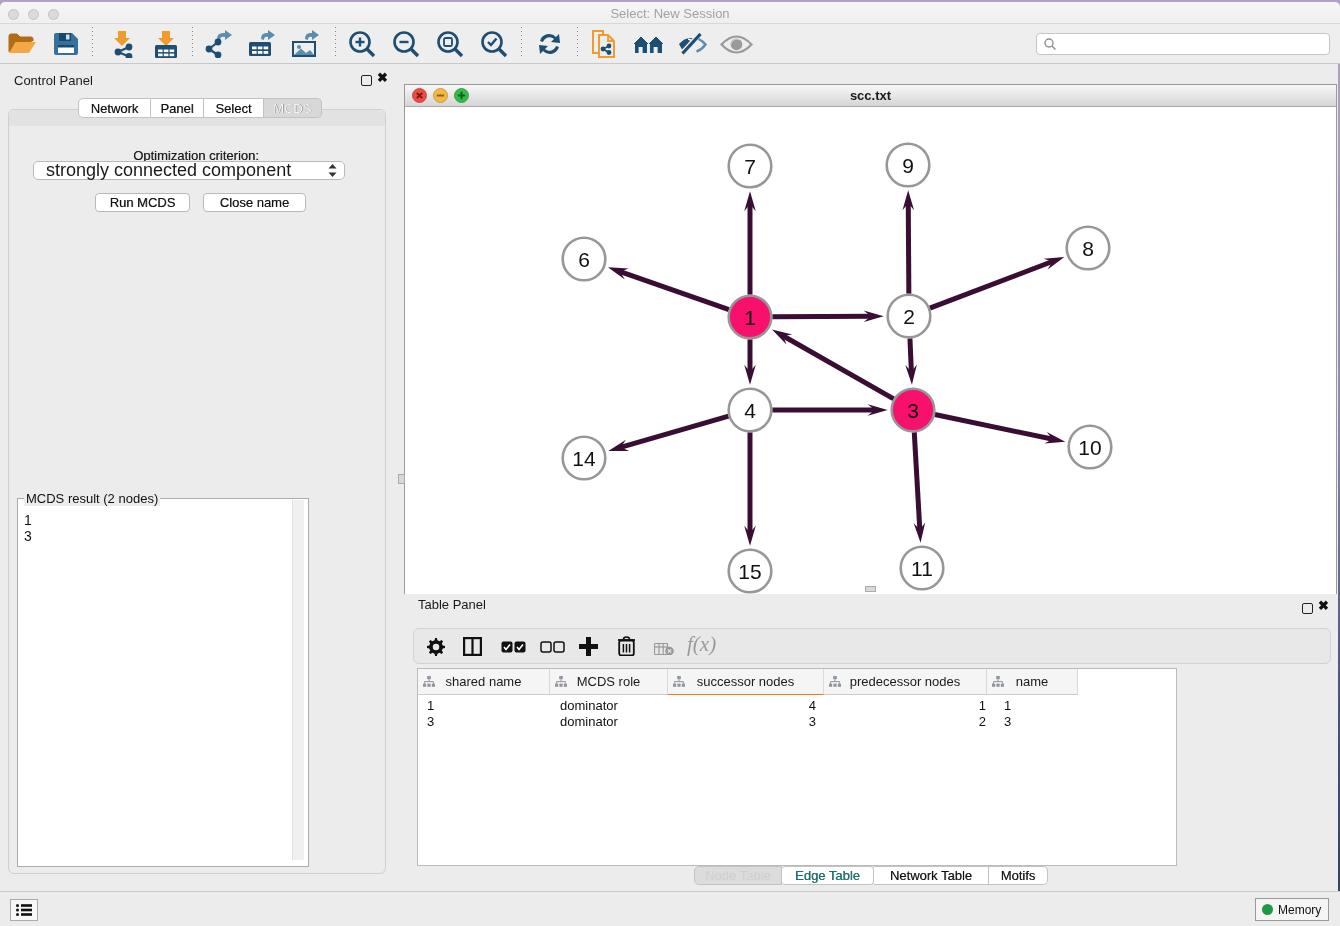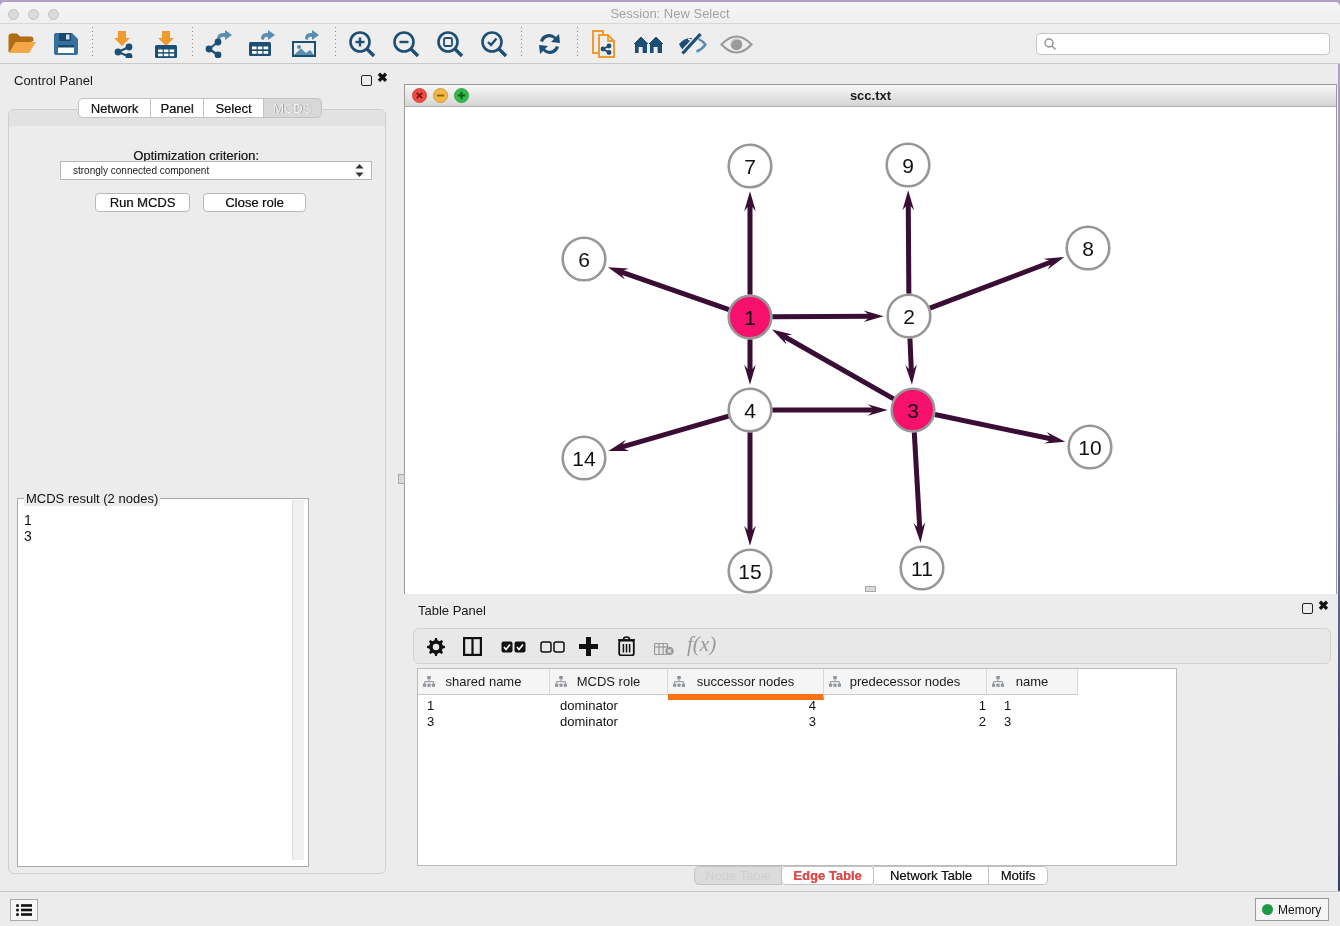--- a/index.html
+++ b/index.html
@@ -13,21 +13,21 @@
 <body>
 
 <div class="abs" style="left:0;top:0;width:1340px;height:7px;background:#b3a0c9;"></div>
 
 <div class="abs" style="right:0;top:2px;width:2px;height:924px;background:linear-gradient(#b4a5ca,#8d87b0 45%,#4c5380 75%,#2e3f63);"></div>
 
 <div class="abs" id="titlebar" style="left:0;top:2px;width:1340px;height:21px;background:linear-gradient(#f6f6f6,#efefef);border-bottom:1px solid #d8d8d8;border-radius:5px 5px 0 0;">
   <div class="abs tl" style="left:8px;top:7px;width:11px;height:11px;background:#dbdbdb;border:1px solid #c3c3c3;box-sizing:border-box;"></div>
   <div class="abs tl" style="left:28px;top:7px;width:11px;height:11px;background:#dbdbdb;border:1px solid #c3c3c3;box-sizing:border-box;"></div>
   <div class="abs tl" style="left:48px;top:7px;width:11px;height:11px;background:#dbdbdb;border:1px solid #c3c3c3;box-sizing:border-box;"></div>
-  <div class="abs" style="left:0;top:4px;width:1340px;text-align:center;font-size:13px;color:#a2a2a2;">Session: New Select</div>
+  <div class="abs" style="left:0;top:4px;width:1340px;text-align:center;font-size:13px;color:#a2a2a2;">Select: New Session</div>
 </div>
 
 <div class="abs" id="toolbar" style="left:0;top:24px;width:1340px;height:39px;background:#eeeeee;border-bottom:1px solid #c9c9c9;">
   <div id="tbicons">
       <div class="abs" style="left: 7px; top: 8px;"><svg width="30" height="24" viewBox="0 0 30 24">
           <path d="M2 20 L2 4 Q2 2 4 2 L10 2 L13 5 L24 5 Q26 5 26 7 L26 9" fill="#b06d15" stroke="#b06d15" stroke-width="1"></path>
           <path d="M2 5 L2 19 L8 9 L26 9 L26 7 L12 7 L9 4 z" fill="#b06d15"></path>
           <path d="M2 21 L8.5 10 L29 10 L22 21 z" fill="#f3a845"></path>
         </svg></div>
       <div class="abs" style="left: 53px; top: 8px;"><svg width="26" height="24" viewBox="0 0 26 24">
@@ -158,29 +158,29 @@
   </div>
 
   <div class="abs sb" id="tabs" style="left:78px;top:34px;height:20px;font-size:13px;">
     <div style="left:0;top:0;width:73px;height:20px;background:#fff;border:1px solid #c2c2c2;border-radius:5px 0 0 5px;box-sizing:border-box;text-align:center;line-height:19px;color:#111;">Network</div>
     <div class="abs sb" style="left:73px;top:0;width:53px;height:20px;background:#fff;border:1px solid #c2c2c2;border-left:none;box-sizing:border-box;text-align:center;line-height:19px;color:#111;">Panel</div>
     <div class="abs sb" style="left:126px;top:0;width:60px;height:20px;background:#fff;border:1px solid #c2c2c2;border-left:none;box-sizing:border-box;text-align:center;line-height:19px;color:#111;">Select</div>
     <div class="abs" style="left:186px;top:0;width:58px;height:20px;background:#d8d8d8;border:1px solid #c2c2c2;border-left:none;border-radius:0 5px 5px 0;box-sizing:border-box;text-align:center;line-height:19px;color:#f5f5f5;">MCDS</div>
   </div>
 
   <div class="abs sb" style="left:0;top:84px;width:392px;text-align:center;font-size:13px;color:#1a1a1a;">Optimization criterion:</div>
-  <div class="abs" style="left:60px;top:97px;width:310px;height:17px;background:#fff;border:1px solid #b9b9b9;border-radius:0;font-size:10px;color:#1a1a1a;line-height:17px;">
+  <div class="abs" style="left:33px;top:97px;width:310px;height:17px;background:#fff;border:1px solid #b9b9b9;border-radius:5px;font-size:18px;color:#1a1a1a;line-height:17px;">
     <span style="margin-left:12px;">strongly connected component</span>
     <svg class="abs" style="right:6px;top:1px;" width="11" height="15" viewBox="0 0 11 15">
         <path d="M1.5 5.5 L5.5 1 L9.5 5.5 z" fill="#333"></path>
         <path d="M1.5 9.5 L5.5 14 L9.5 9.5 z" fill="#333"></path>
       </svg>
   </div>
   <div class="abs sb" style="left:95px;top:129px;width:95px;height:19px;background:#fff;border:1px solid #b9b9b9;border-radius:4px;box-sizing:border-box;text-align:center;font-size:13px;line-height:17px;color:#111;">Run MCDS</div>
-  <div class="abs sb" style="left:203px;top:129px;width:103px;height:19px;background:#fff;border:1px solid #b9b9b9;border-radius:4px;box-sizing:border-box;text-align:center;font-size:13px;line-height:17px;color:#111;">Close role</div>
+  <div class="abs sb" style="left:203px;top:129px;width:103px;height:19px;background:#fff;border:1px solid #b9b9b9;border-radius:4px;box-sizing:border-box;text-align:center;font-size:13px;line-height:17px;color:#111;">Close name</div>
 
   <div class="abs" style="left:17px;top:434px;width:292px;height:369px;border:1px solid #ababab;background:#fff;box-sizing:border-box;">
     <div class="abs" style="left:6px;top:-8px;background:#ececec;font-size:13px;color:#111;padding:0 2px;">MCDS result (2 nodes)</div>
     <div class="abs" style="left:6px;top:13px;font-size:14px;color:#111;line-height:16px;">1<br>3</div>
     <div class="abs" style="right:4px;top:1px;width:11px;height:360px;background:#f0f0f0;border-left:1px solid #e0e0e0;"></div>
   </div>
 </div>
 
 <div class="abs" id="netwin" style="left:404px;top:64px;width:933px;height:524px;border:1px solid #9a9a9a;box-sizing:border-box;background:#fff;margin-top:20px;">
   <div class="abs" style="left:0;top:0;width:100%;height:21px;background:linear-gradient(#f8f8f8,#d5d5d5);border-bottom:1px solid #ababab;">
@@ -242,21 +242,21 @@
       <circle cx="517" cy="462" r="21.3" fill="#ffffff" stroke="#979797" stroke-width="2.6"></circle>
       <text x="517" y="469.5" text-anchor="middle" font-family="Liberation Sans,sans-serif" font-size="21" fill="#111">11</text>
       <circle cx="179" cy="352" r="21.3" fill="#ffffff" stroke="#979797" stroke-width="2.6"></circle>
       <text x="179" y="359.5" text-anchor="middle" font-family="Liberation Sans,sans-serif" font-size="21" fill="#111">14</text>
       <circle cx="345" cy="465" r="21.3" fill="#ffffff" stroke="#979797" stroke-width="2.6"></circle>
       <text x="345" y="472.5" text-anchor="middle" font-family="Liberation Sans,sans-serif" font-size="21" fill="#111">15</text>
     </svg>
 </div>
 
 <div class="abs" id="tpanel" style="left:404px;top:594px;width:933px;height:297px;background:#ececec;">
-  <div class="abs" style="left:14px;top:9px;font-size:13px;color:#1a1a1a;">Table Panel</div>
+  <div class="abs" style="left:14px;top:3px;font-size:13px;color:#1a1a1a;">Table Panel</div>
   <div class="abs" style="left:898px;top:9px;width:9px;height:9px;border:1.5px solid #222;border-radius:2px;"></div>
   <div class="abs" style="left:914px;top:4px;font-size:13px;font-weight:bold;color:#111;">✖</div>
 
   <div class="abs" id="ttools" style="left:9px;top:34px;width:918px;height:36px;background:#e8e8e8;border:1px solid #d2d2d2;border-radius:6px;box-sizing:border-box;"></div>
 
   <div class="abs" style="left:13px;top:74px;width:760px;height:198px;background:#fff;border:1px solid #bbbbbb;box-sizing:border-box;">
     <div class="abs" id="thead" style="left:0;top:0;height:26px;font-size:13px;color:#1a1a1a;">
         <div class="abs" style="left:0px;top:0;width:131px;height:25px;background:#f5f5f5;border-right:1px solid #d9d9d9;border-bottom:1px solid #cccccc;text-align:center;line-height:25px;"><svg style="position:absolute;left:5px;top:7px;" width="12" height="11" viewBox="0 0 12 11">
             <rect x="4.2" y="0" width="3.6" height="3.2" fill="#90959e"></rect>
             <rect x="0" y="7.6" width="3.2" height="3.2" fill="#90959e"></rect>
@@ -264,21 +264,21 @@
             <rect x="8.8" y="7.6" width="3.2" height="3.2" fill="#90959e"></rect>
             <path d="M6 3.2 V5.6 M1.6 7.6 V5.6 H10.4 V7.6" stroke="#90959e" stroke-width="1" fill="none"></path>
           </svg>shared name</div>
         <div class="abs" style="left:132px;top:0;width:117px;height:25px;background:#f5f5f5;border-right:1px solid #d9d9d9;border-bottom:1px solid #cccccc;text-align:center;line-height:25px;"><svg style="position:absolute;left:5px;top:7px;" width="12" height="11" viewBox="0 0 12 11">
             <rect x="4.2" y="0" width="3.6" height="3.2" fill="#90959e"></rect>
             <rect x="0" y="7.6" width="3.2" height="3.2" fill="#90959e"></rect>
             <rect x="4.4" y="7.6" width="3.2" height="3.2" fill="#90959e"></rect>
             <rect x="8.8" y="7.6" width="3.2" height="3.2" fill="#90959e"></rect>
             <path d="M6 3.2 V5.6 M1.6 7.6 V5.6 H10.4 V7.6" stroke="#90959e" stroke-width="1" fill="none"></path>
           </svg>MCDS role</div>
-        <div class="abs" style="left:250px;top:0;width:155px;height:25px;background:#f5f5f5;border-right:1px solid #d9d9d9;border-bottom:6px solid #f97316;text-align:center;line-height:25px;"><svg style="position:absolute;left:5px;top:7px;" width="12" height="11" viewBox="0 0 12 11">
+        <div class="abs" style="left:250px;top:0;width:155px;height:25px;background:#f5f5f5;border-right:1px solid #d9d9d9;border-bottom:1px solid #f97316;text-align:center;line-height:25px;"><svg style="position:absolute;left:5px;top:7px;" width="12" height="11" viewBox="0 0 12 11">
             <rect x="4.2" y="0" width="3.6" height="3.2" fill="#90959e"></rect>
             <rect x="0" y="7.6" width="3.2" height="3.2" fill="#90959e"></rect>
             <rect x="4.4" y="7.6" width="3.2" height="3.2" fill="#90959e"></rect>
             <rect x="8.8" y="7.6" width="3.2" height="3.2" fill="#90959e"></rect>
             <path d="M6 3.2 V5.6 M1.6 7.6 V5.6 H10.4 V7.6" stroke="#90959e" stroke-width="1" fill="none"></path>
           </svg>successor nodes</div>
         <div class="abs" style="left:406px;top:0;width:162px;height:25px;background:#f5f5f5;border-right:1px solid #d9d9d9;border-bottom:1px solid #cccccc;text-align:center;line-height:25px;"><svg style="position:absolute;left:5px;top:7px;" width="12" height="11" viewBox="0 0 12 11">
             <rect x="4.2" y="0" width="3.6" height="3.2" fill="#90959e"></rect>
             <rect x="0" y="7.6" width="3.2" height="3.2" fill="#90959e"></rect>
             <rect x="4.4" y="7.6" width="3.2" height="3.2" fill="#90959e"></rect>
@@ -302,21 +302,21 @@
         <div class="abs" style="left:9px;top:19px;">3</div>
         <div class="abs" style="left:142px;top:19px;">dominator</div>
         <div class="abs" style="left:250px;top:19px;width:148px;text-align:right;">3</div>
         <div class="abs" style="left:406px;top:19px;width:162px;text-align:right;">2</div>
         <div class="abs" style="left:586px;top:19px;">3</div>
       </div>
   </div>
 
   <div class="abs" id="btabs" style="left:290px;top:272px;height:19px;font-size:13px;">
       <div class="abs" style="left:0px;top:0;width:88px;height:19px;background:#dcdcdc;border:1px solid #c3c3c3;border-radius:5px 0 0 5px;box-sizing:border-box;text-align:center;line-height:18px;color:#cfcfcf;">Node Table</div>
-      <div class="abs sb" style="left:88px;top:0;width:92px;height:19px;background:#fff;border:1px solid #c3c3c3;border-left:none;border-radius:4px;box-sizing:border-box;text-align:center;line-height:18px;color:#ef4444;font-weight:bold;">Edge Table</div>
+      <div class="abs sb" style="left:88px;top:0;width:92px;height:19px;background:#fff;border:1px solid #c3c3c3;border-left:none;border-radius:4px;box-sizing:border-box;text-align:center;line-height:18px;color:#0f766e;">Edge Table</div>
       <div class="abs sb" style="left:180px;top:0;width:115px;height:19px;background:#fff;border:1px solid #c3c3c3;border-left:none;border-radius:0;box-sizing:border-box;text-align:center;line-height:18px;color:#111;">Network Table</div>
       <div class="abs sb" style="left:295px;top:0;width:59px;height:19px;background:#fff;border:1px solid #c3c3c3;border-left:none;border-radius:0 5px 5px 0;box-sizing:border-box;text-align:center;line-height:18px;color:#111;">Motifs</div>
     </div>
 <div class="abs" style="left: 23px; top: 44px;"><svg width="18" height="18" viewBox="0 0 18 18">
         <path d="M9 0 L11 0 L11.6 2.5 L14 3.5 L16.2 2.2 L17.8 3.8 L16.5 6 L17.5 8.4 L20 9 L20 11 L17.5 11.6 L16.5 14 L17.8 16.2 L16.2 17.8 L14 16.5 L11.6 17.5 L11 20 L9 20 L8.4 17.5 L6 16.5 L3.8 17.8 L2.2 16.2 L3.5 14 L2.5 11.6 L0 11 L0 9 L2.5 8.4 L3.5 6 L2.2 3.8 L3.8 2.2 L6 3.5 L8.4 2.5 z M10 6.4 A3.6 3.6 0 1 0 10 13.6 A3.6 3.6 0 1 0 10 6.4" fill="#111" fill-rule="evenodd" transform="scale(0.9)"></path>
       </svg></div>
     <div class="abs" style="left: 59px; top: 43px;"><svg width="19" height="19" viewBox="0 0 19 19">
         <rect x="1" y="1" width="17" height="17" fill="none" stroke="#111" stroke-width="2.4"></rect>
         <line x1="9.5" y1="1" x2="9.5" y2="18" stroke="#111" stroke-width="2.2"></line>
       </svg></div>

